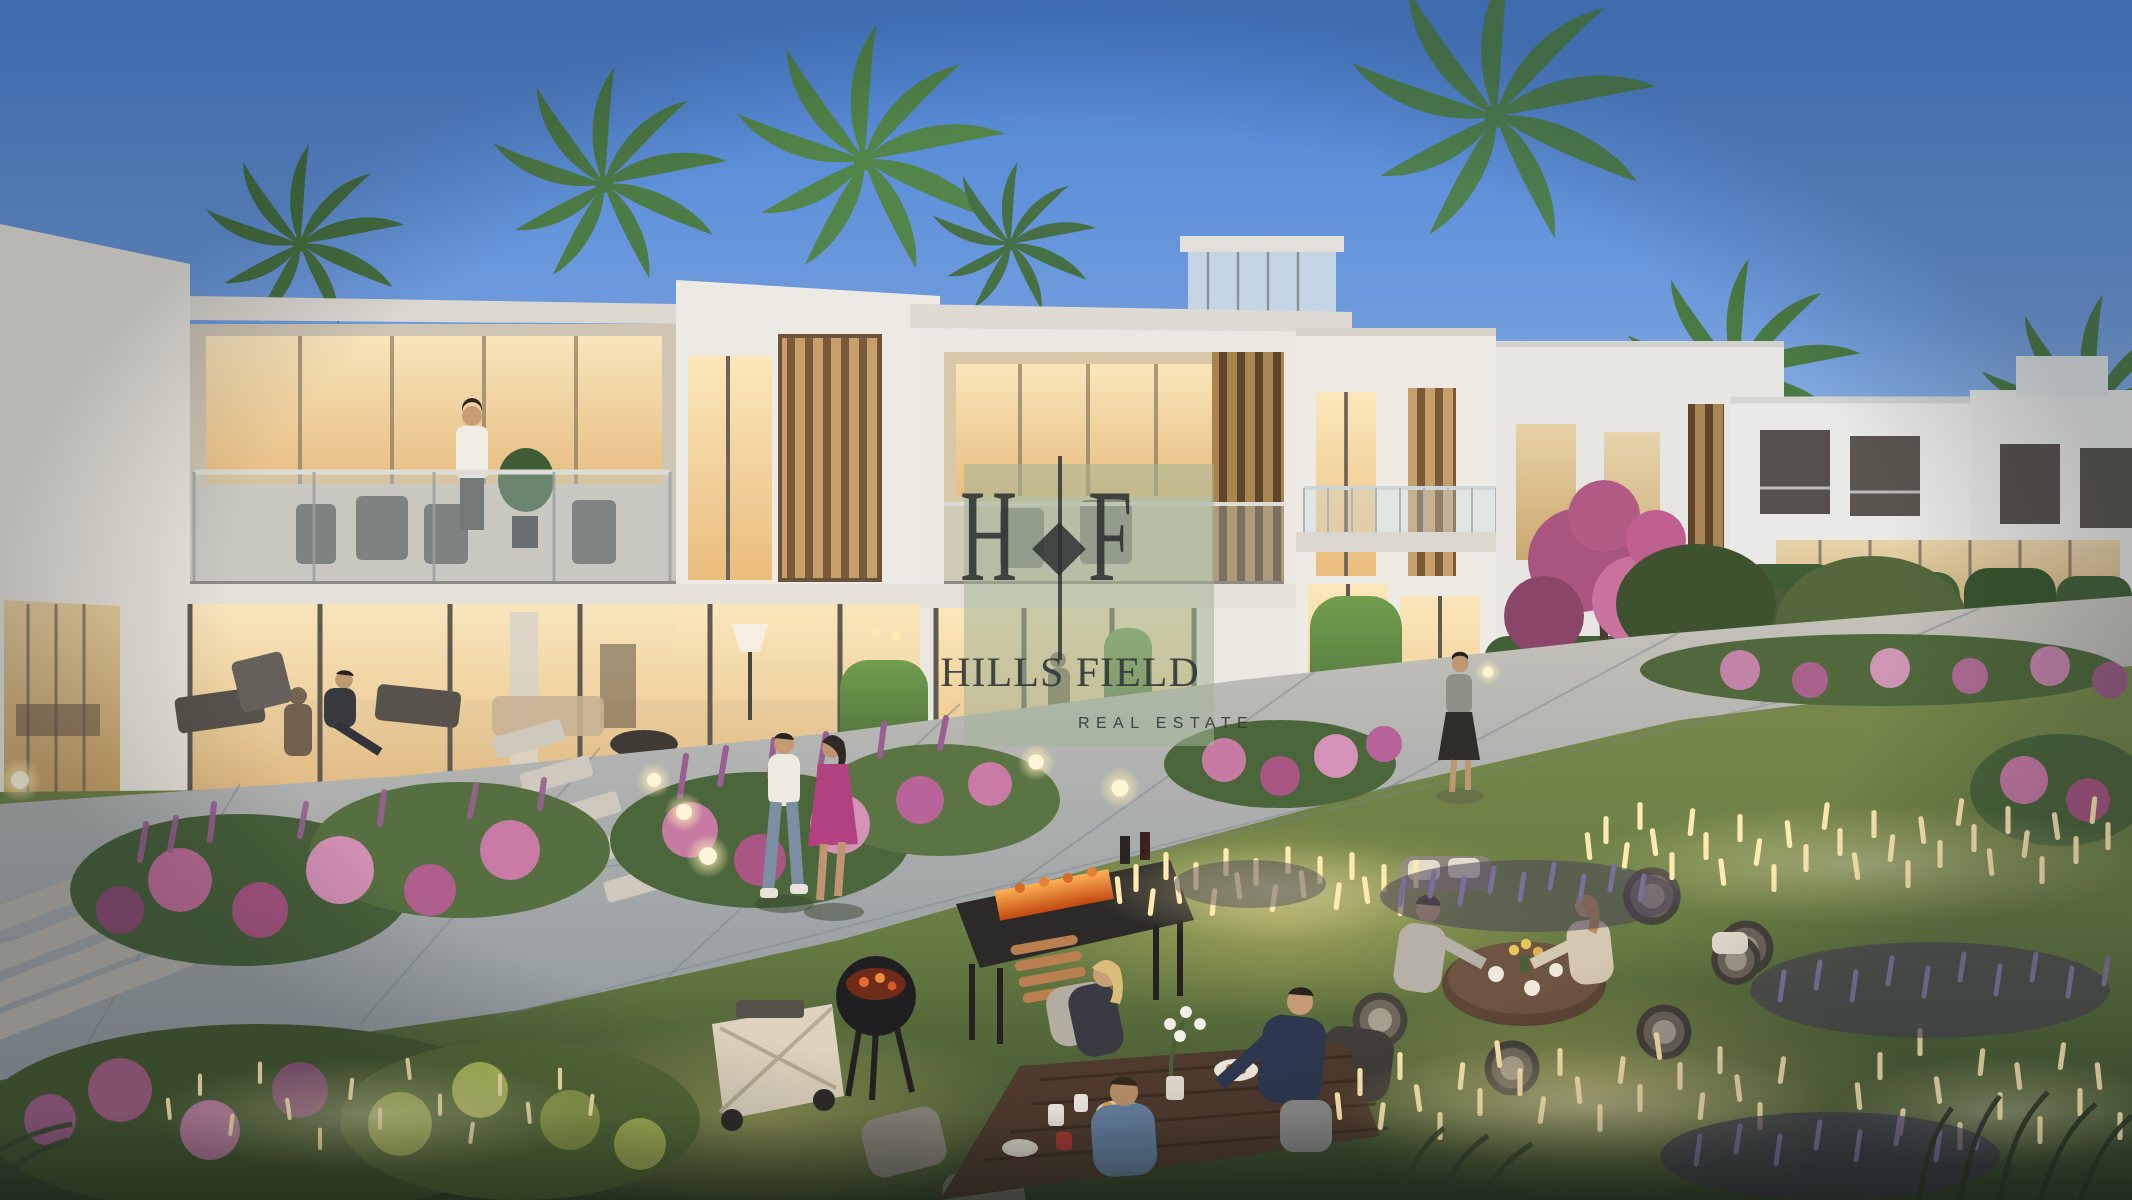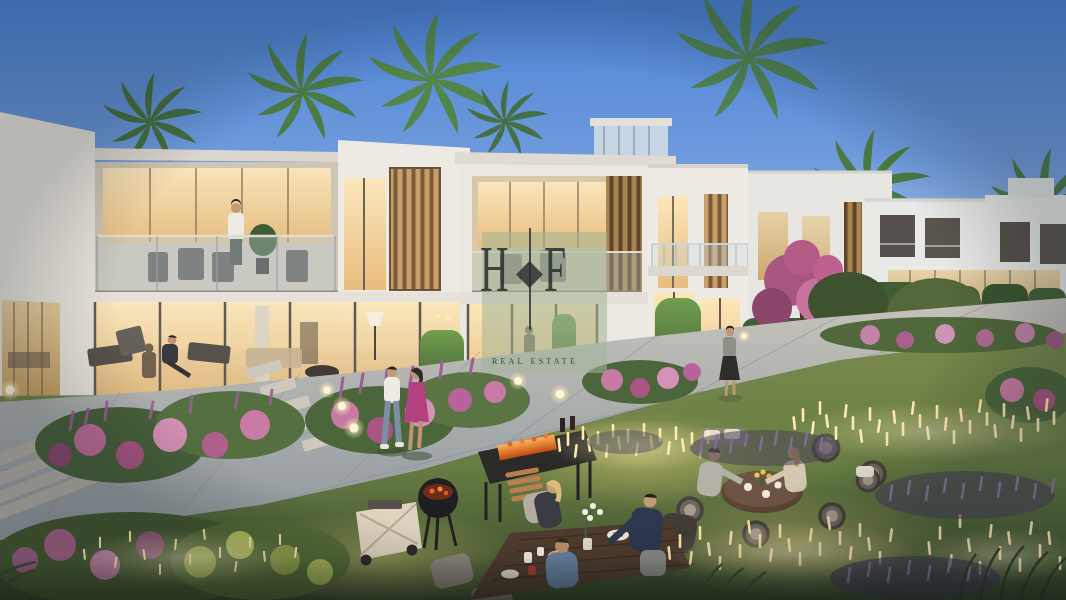--- a/index.html
+++ b/index.html
@@ -15,23 +15,23 @@
   .wm-letter{position:absolute;top:9px;font-family:"Liberation Serif",serif;font-size:66px;
              line-height:1;transform:scaleX(0.6);transform-origin:left top;color:rgba(40,45,46,0.85);}
   .wm-h{left:0;}
   .wm-f{left:64px;}
   .wm-line{position:absolute;left:48.5px;top:1px;width:2.5px;height:102px;background:rgba(40,45,46,0.8);}
   .wm-diamond{position:absolute;left:39.5px;top:37.5px;width:19px;height:19px;background:rgba(40,45,46,0.82);
               transform:rotate(45deg);}
   .wm-name{position:absolute;left:423px;top:324px;width:224px;text-align:center;
            font-family:"Liberation Serif",serif;font-size:21px;letter-spacing:0.5px;
            color:rgba(50,57,58,0.92);}
-  .wm-tagline{position:absolute;left:443px;top:357px;width:184px;text-align:center;
+  .wm-tagline{position:absolute;left:443px;top:357px;width:184px;text-align:right;
               font-size:8px;letter-spacing:3.2px;color:rgba(50,57,58,0.9);
-              font-family:Liberation Serif, serif;}
+              font-family:Liberation Sans, sans-serif;}
 </style>
 </head>
 <body>
 
 <div class="stage">
 <svg width="1066" height="600" viewBox="0 0 1066 600">
 <defs>
   <linearGradient id="sky" x1="0" y1="0" x2="0" y2="1">
     <stop offset="0" stop-color="#4a82d6"></stop>
           <stop offset="0.45" stop-color="#6f9bdc"></stop>
@@ -655,15 +655,16 @@
 </svg>
 
 <div class="watermark">
   <div class="wm-panel"></div>
   <div class="wm-monogram">
     <span class="wm-letter wm-h">H</span>
     <div class="wm-line"></div>
     <div class="wm-diamond"></div>
     <span class="wm-letter wm-f">F</span>
   </div>
+  <div class="wm-name">HILLS FIELD</div>
   <div class="wm-tagline">REAL ESTATE</div>
 </div>
 </div>
 
 </body></html>

